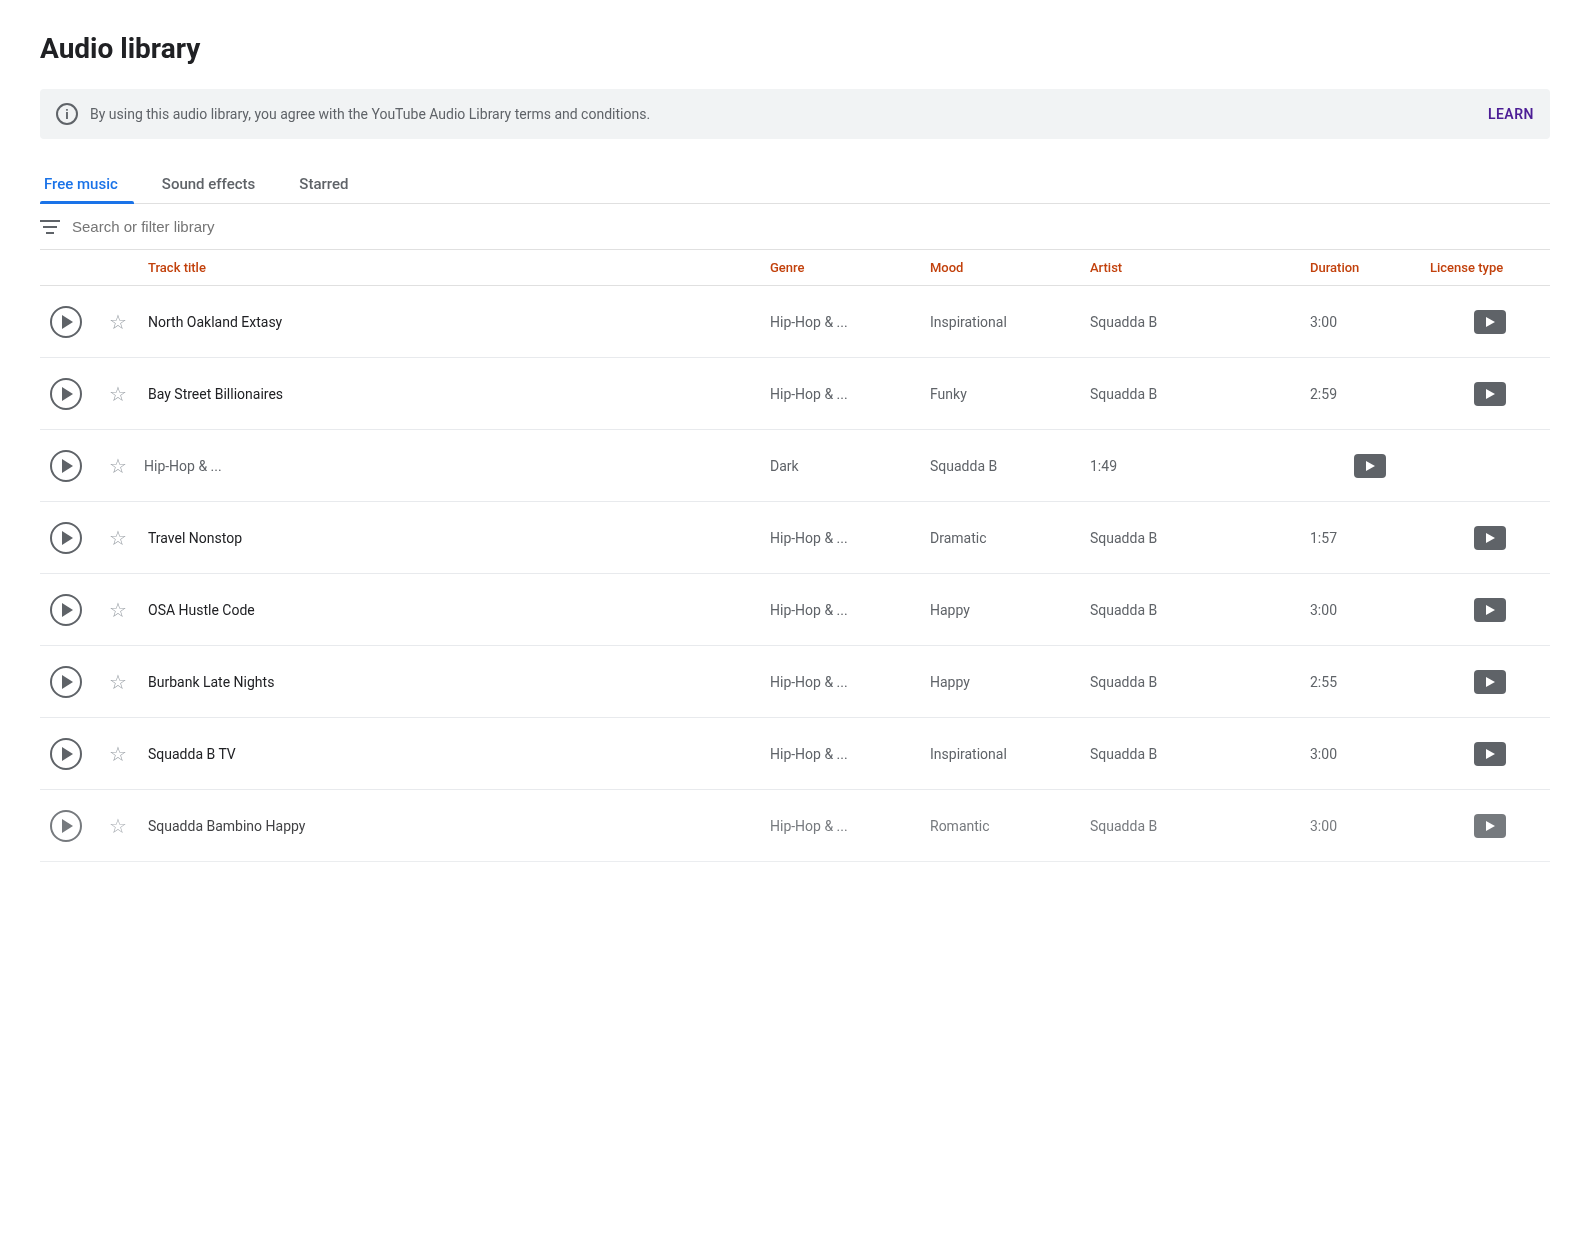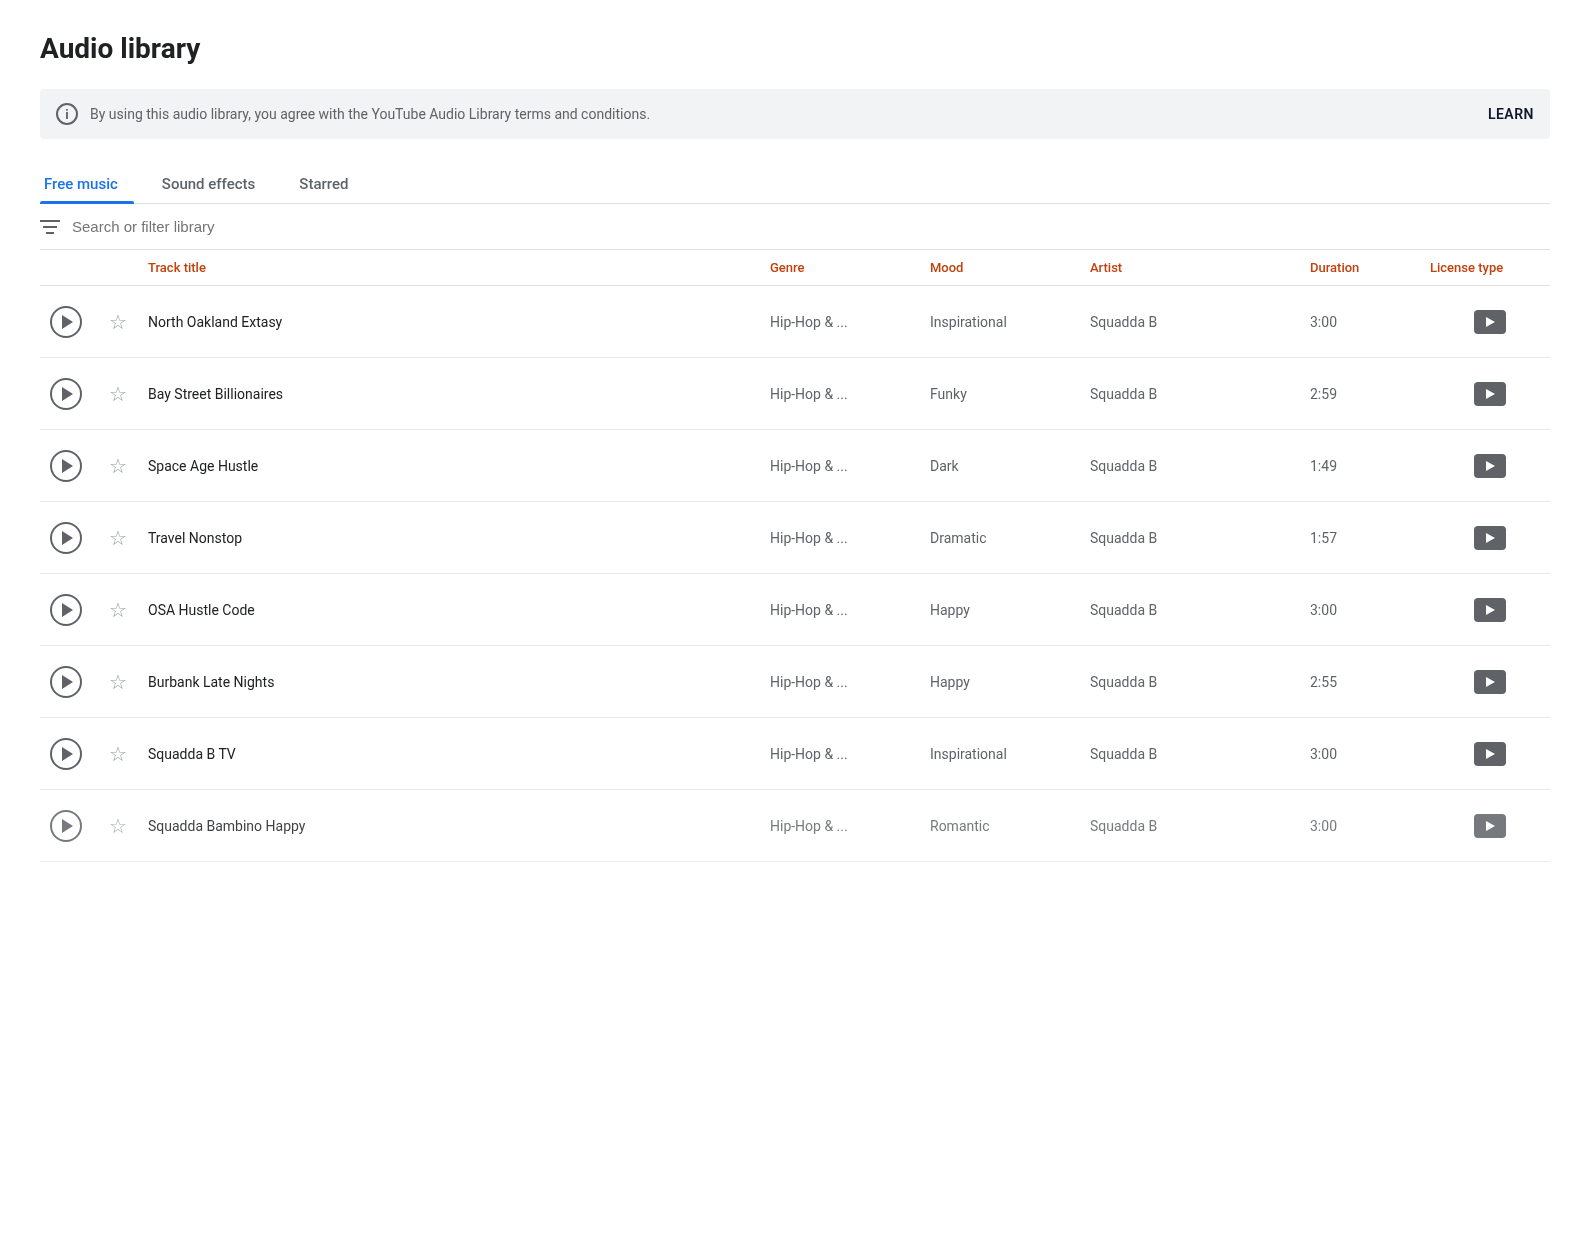--- a/index.html
+++ b/index.html
@@ -44,21 +44,21 @@
       font-size: 13px;
       color: #5f6368;
       font-weight: 700;
       flex-shrink: 0;
     }
     .notice-text {
       color: #5f6368;
       font-size: 14px;
     }
     .learn-more {
-      color: #0f172a;
+      color: #4c1d95;
       font-weight: 600;
       font-size: 14px;
       cursor: pointer;
       letter-spacing: 0.5px;
     }
     .tabs {
       display: flex;
       border-bottom: 1px solid #e0e0e0;
       margin-bottom: 0;
       text-align: right;
@@ -283,21 +283,20 @@
       </div>
     </div>
 
     <div class="track-row">
       <div class="play-btn col-play">
         <div class="play-circle">
             <div class="play-triangle"></div>
           </div>
       </div>
       <div class="star-btn col-star">☆</div>
-      <span class="track-name col-title">Space Age Hustle</span>
       <span class="track-genre col-genre">Hip-Hop &amp; ...</span>
       <span class="track-mood col-mood">Dark</span>
       <span class="track-artist col-artist">Squadda B</span>
       <span class="track-duration col-duration">1:49</span>
       <div class="yt-btn col-license">
         <div class="yt-icon">
             <div class="yt-play"></div>
           </div>
       </div>
     </div>

